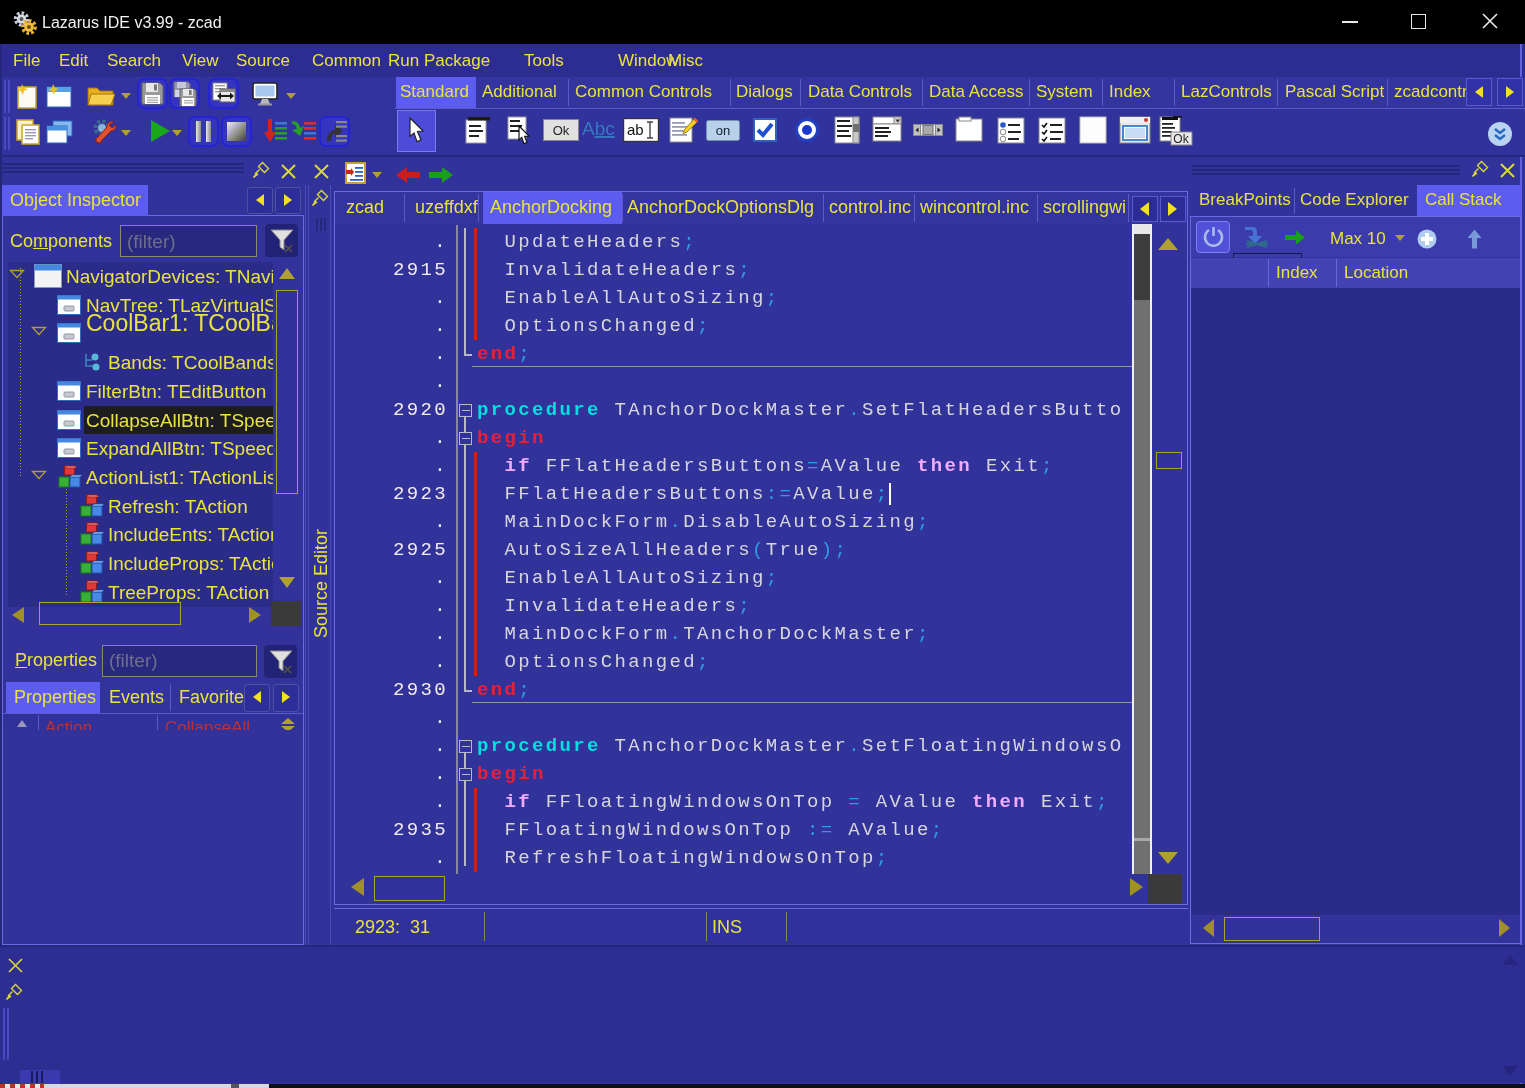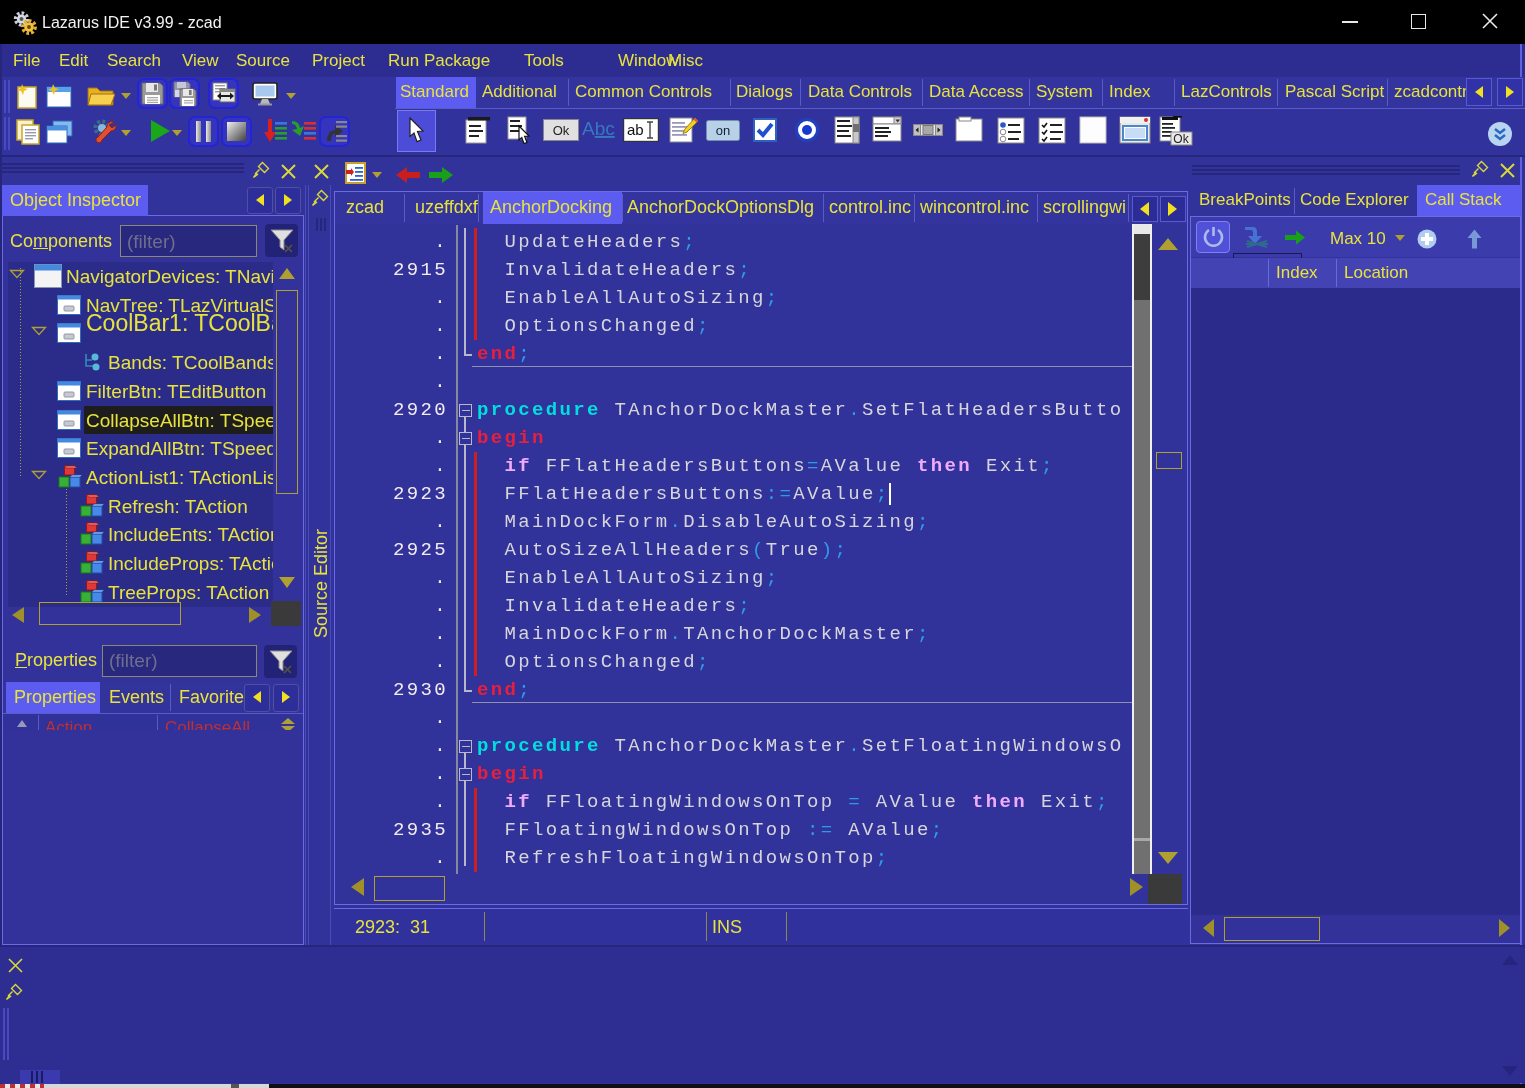--- a/index.html
+++ b/index.html
@@ -33,21 +33,21 @@
 <svg width="16" height="16">
         <path d="M1 1 L15 15 M15 1 L1 15" stroke="#e8e8e8" stroke-width="1.6"></path>
       </svg>
     </div>
 <div class="abs" style="left:0;top:44px;width:1525px;height:33px;background:#2d2d91;"></div>
 <div class="abs yt" style="left:13px;top:51px;font-size:17px;">File</div>
 <div class="abs yt" style="left:59px;top:51px;font-size:17px;">Edit</div>
 <div class="abs yt" style="left:107px;top:51px;font-size:17px;">Search</div>
 <div class="abs yt" style="left:182px;top:51px;font-size:17px;">View</div>
 <div class="abs yt" style="left:236px;top:51px;font-size:17px;">Source</div>
-<div class="abs yt" style="left:312px;top:51px;font-size:17px;">Project</div>
+<div class="abs yt" style="left:312px;top:51px;font-size:17px;">Common</div>
 <div class="abs yt" style="left:388px;top:51px;font-size:17px;">Run</div>
 <div class="abs yt" style="left:424px;top:51px;font-size:17px;">Package</div>
 <div class="abs yt" style="left:524px;top:51px;font-size:17px;">Tools</div>
 <div class="abs yt" style="left:585px;top:51px;font-size:17px;margin-left:33px;">Window</div>
 <div class="abs yt" style="left:668px;top:51px;font-size:17px;">Misc</div>
 
 <div class="abs" style="left:0;top:77px;width:1525px;height:79px;background:#33339f;"></div>
 <div class="abs" style="left:1520px;top:44px;width:2px;height:1040px;background:#6262e0;"></div>
 <div class="abs" style="left:0;top:44px;width:2px;height:1040px;background:#26267c;"></div>
 <div class="abs" style="left:0;top:155px;width:1525px;height:2px;background:#26267c;"></div>

